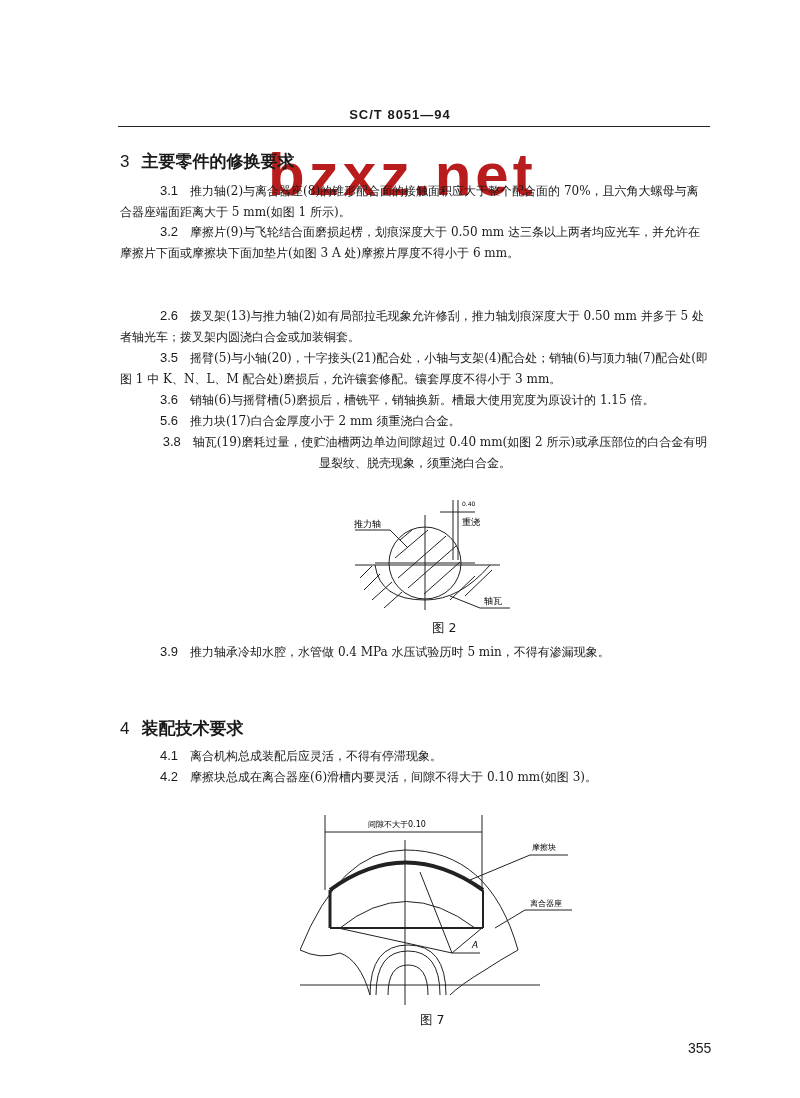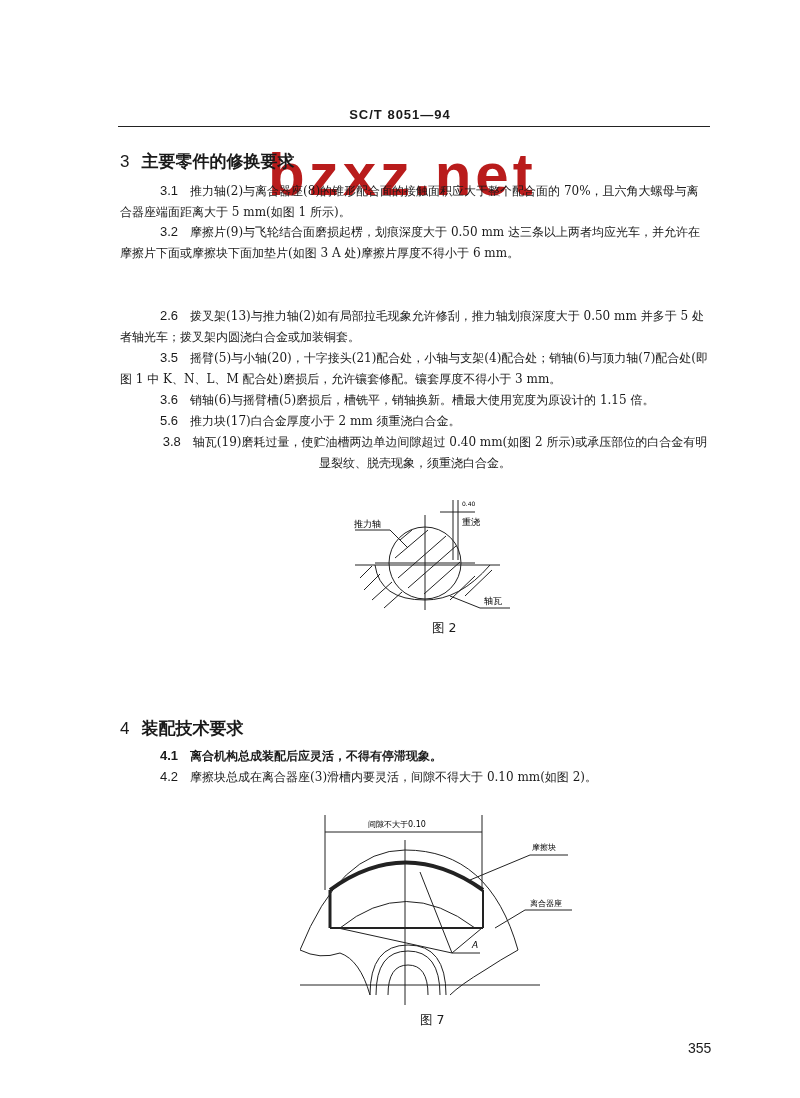--- a/index.html
+++ b/index.html
@@ -109,29 +109,32 @@
       <line x1="100" y1="96" x2="130" y2="108"></line>
       <line x1="130" y1="108" x2="160" y2="108"></line>
     </g>
     <text x="4" y="27" font-size="9">推力轴</text>
     <text x="112" y="6" font-size="6">0.40</text>
     <text x="112" y="25" font-size="9">重浇</text>
     <text x="134" y="104" font-size="9">轴瓦</text>
   </svg>
   <div class="fig-caption" style="left:432px; top:620px;">图 2</div>
 
+  <div class="para" style="top:641px;">
+    <span class="num">3.9</span><span>推力轴承冷却水腔，水管做 0.4 MPa 水压试验历时 5 min，不得有渗漏现象。</span>
+  </div>
 
   <div class="section-heading" style="top:717px;">
     <span class="num">4</span><span>装配技术要求</span>
   </div>
-  <div class="para" style="top:745px;font-weight:bold;">
+  <div class="para" style="top:745px;">
     <span class="num">4.1</span><span>离合机构总成装配后应灵活，不得有停滞现象。</span>
   </div>
   <div class="para" style="top:766px;">
-    <span class="num">4.2</span><span>摩擦块总成在离合器座(3)滑槽内要灵活，间隙不得大于 0.10 mm(如图 2)。</span>
+    <span class="num">4.2</span><span>摩擦块总成在离合器座(6)滑槽内要灵活，间隙不得大于 0.10 mm(如图 3)。</span>
   </div>
 
   <svg class="fig3" viewBox="0 0 300 195">
     <g stroke="#222" stroke-width="1" fill="none">
 
       <line x1="25" y1="5" x2="25" y2="80"></line>
       <line x1="182" y1="5" x2="182" y2="80"></line>
       <line x1="25" y1="22" x2="182" y2="22"></line>
 
       <path d="M 0 140 Q 40 40 105 40 Q 190 40 218 140"></path>

